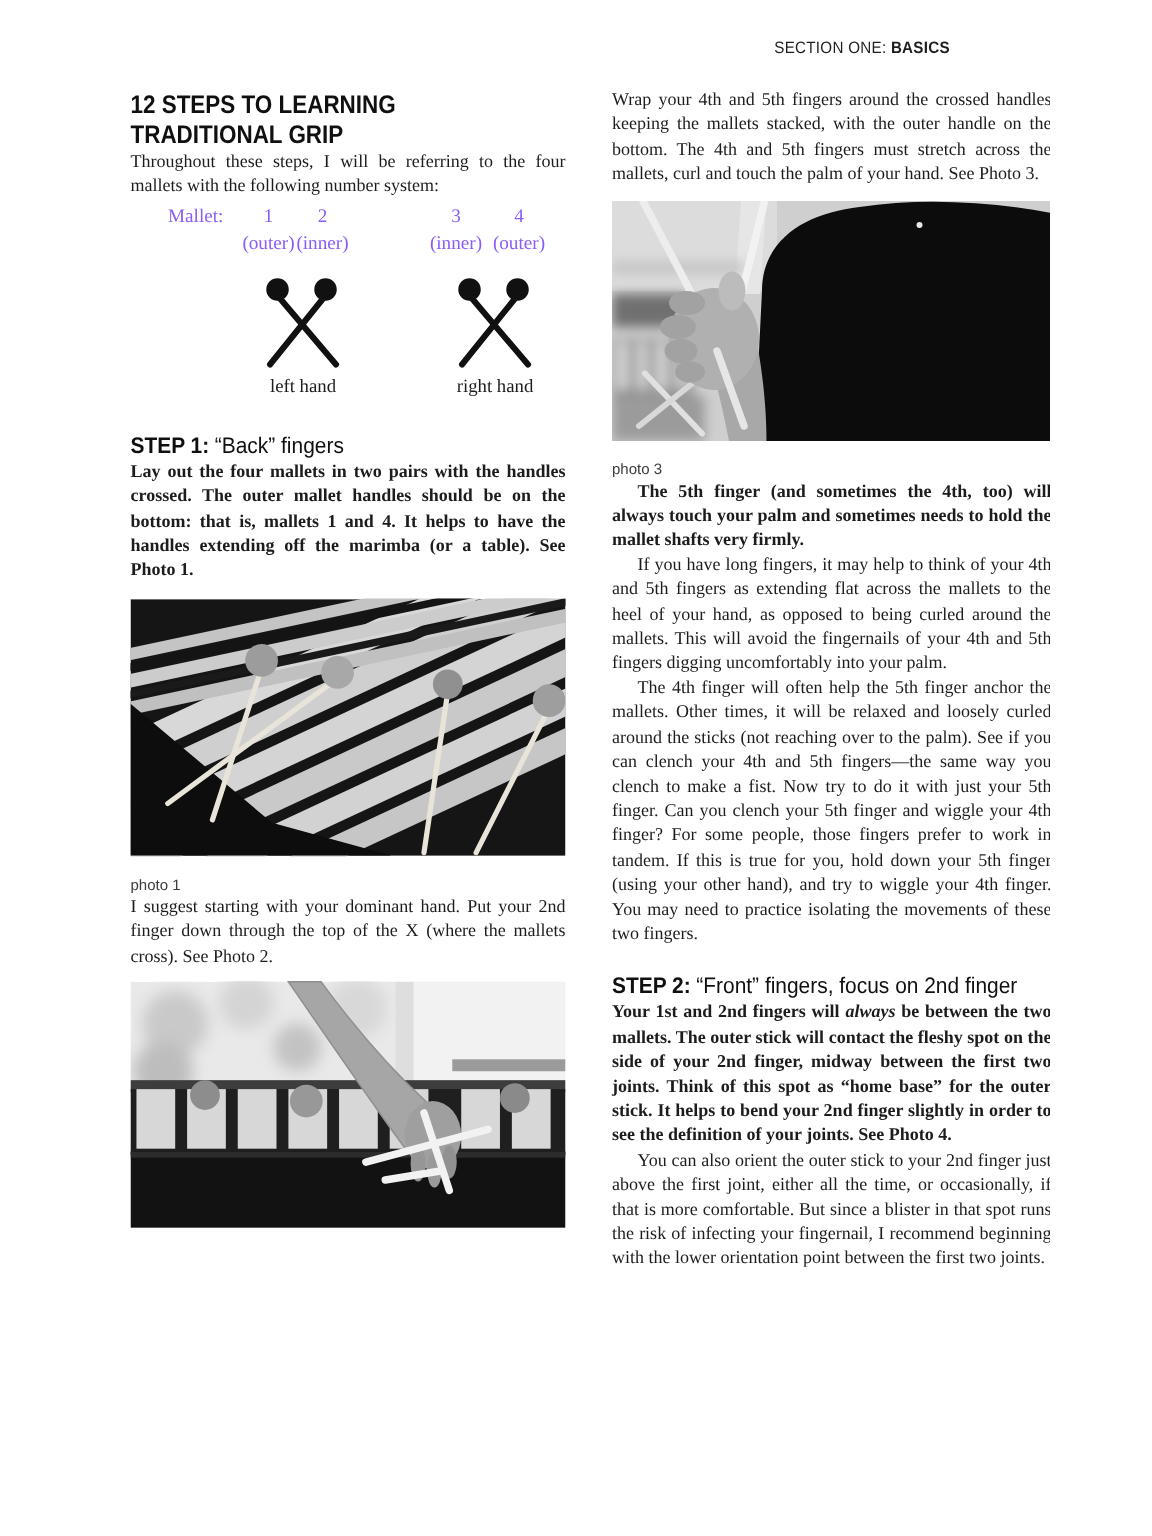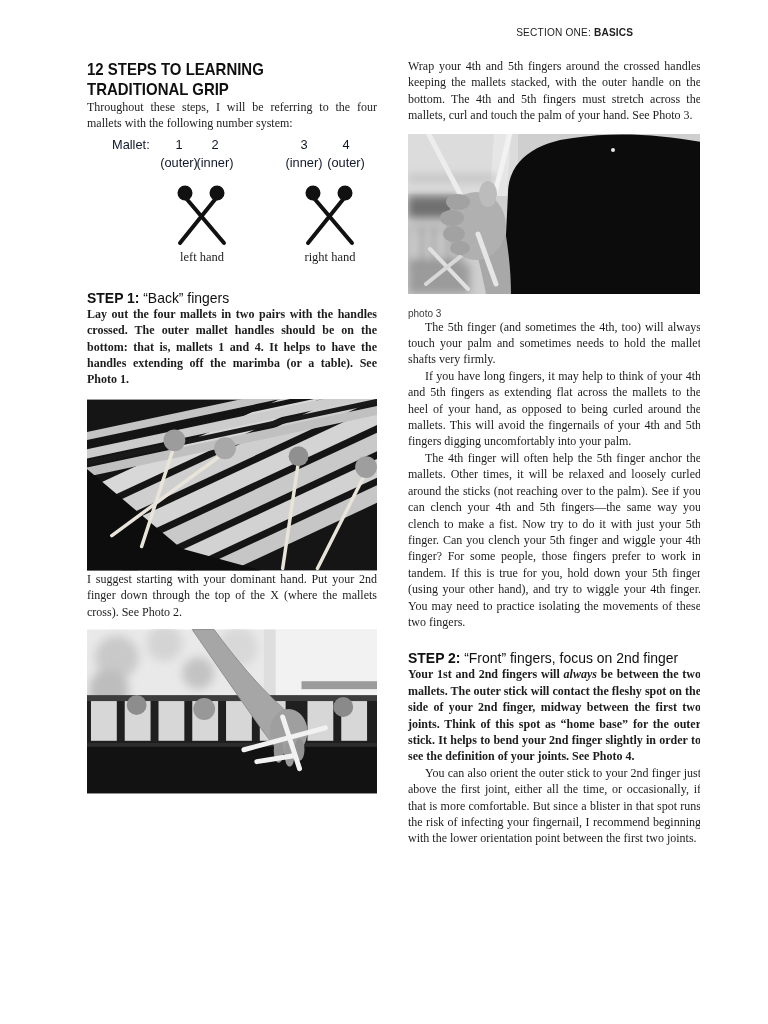--- a/index.html
+++ b/index.html
@@ -14,25 +14,25 @@
   .col-left{left:87px;top:60px;width:290px;}
   .col-right{left:408px;top:58px;width:293px;}
 
   .title{font-family:"Liberation Sans",sans-serif;font-weight:bold;font-size:17px;
          line-height:19.5px;color:#101010;transform:scaleX(0.88);transform-origin:left top;
          white-space:nowrap;}
 
   p.body{margin:0;font-family:"Liberation Serif",serif;font-size:12px;line-height:16.4px;
          color:#1c1c1c;text-align:justify;}
   p.indent{text-indent:17px;}
-  .mt10{margin-top:10px;} .mt8{margin-top:8px;font-weight:bold;} .mt21{margin-top:21px;} .mt17{margin-top:17px;}
+  .mt10{margin-top:10px;} .mt8{margin-top:8px;font-weight:bold;} .mt21{margin-top:21px;} .mt17{margin-top:17px;font-weight:bold;}
   .mt7{margin-top:7px;font-weight:bold;}
 
-  .mallet-rows{position:relative;height:37px;margin-top:5px;font-family:Liberation Sans, sans-serif;
-               font-size:12.8px;color:#0f172a;}
+  .mallet-rows{position:relative;height:37px;margin-top:5px;font-family:Liberation Serif, serif;
+               font-size:12.8px;color:#8b5cf6;}
   .mallet-rows span{position:absolute;top:0;}
   .mallet-rows .row2{top:18px;}
   .ctr{transform:translateX(-50%);}
 
   .diagram{display:block;margin-top:7px;}
   .diagram text{font-family:"Liberation Serif",serif;font-size:12.5px;fill:#1c1c1c;}
 
   .stephead{margin-top:24px;font-family:"Liberation Sans",sans-serif;font-size:15px;color:#101010;
             transform:scaleX(0.93);transform-origin:left center;white-space:nowrap;}
   .stephead b{font-weight:bold;}
@@ -118,20 +118,21 @@
         <line x1="139" y1="53" x2="25" y2="137"></line>
         <line x1="88" y1="46" x2="55" y2="148"></line>
         <line x1="213" y1="62" x2="197" y2="170"></line>
         <line x1="281" y1="73" x2="232" y2="170"></line>
       </g>
       <circle cx="88" cy="41" r="11" fill="#9c9c9c"></circle>
       <circle cx="139" cy="49" r="11" fill="#a8a8a8"></circle>
       <circle cx="213" cy="57" r="10" fill="#909090"></circle>
       <circle cx="281" cy="68" r="11" fill="#9e9e9e"></circle>
     </svg>
+    <div class="caption">photo 1</div>
 
     <p class="body mt21">I suggest starting with your dominant hand. Put your 2nd finger down through the top of the X (where the mallets cross). See Photo 2.</p>
 
     <svg class="photo" style="margin-top:9px" width="290" height="165" viewBox="0 0 292 165">
       <defs>
           <filter id="b1" x="-40%" y="-40%" width="180%" height="180%">
             <feGaussianBlur stdDeviation="5"></feGaussianBlur>
           </filter>
         </defs>
       <rect width="292" height="165" fill="#e9e9e9"></rect>

